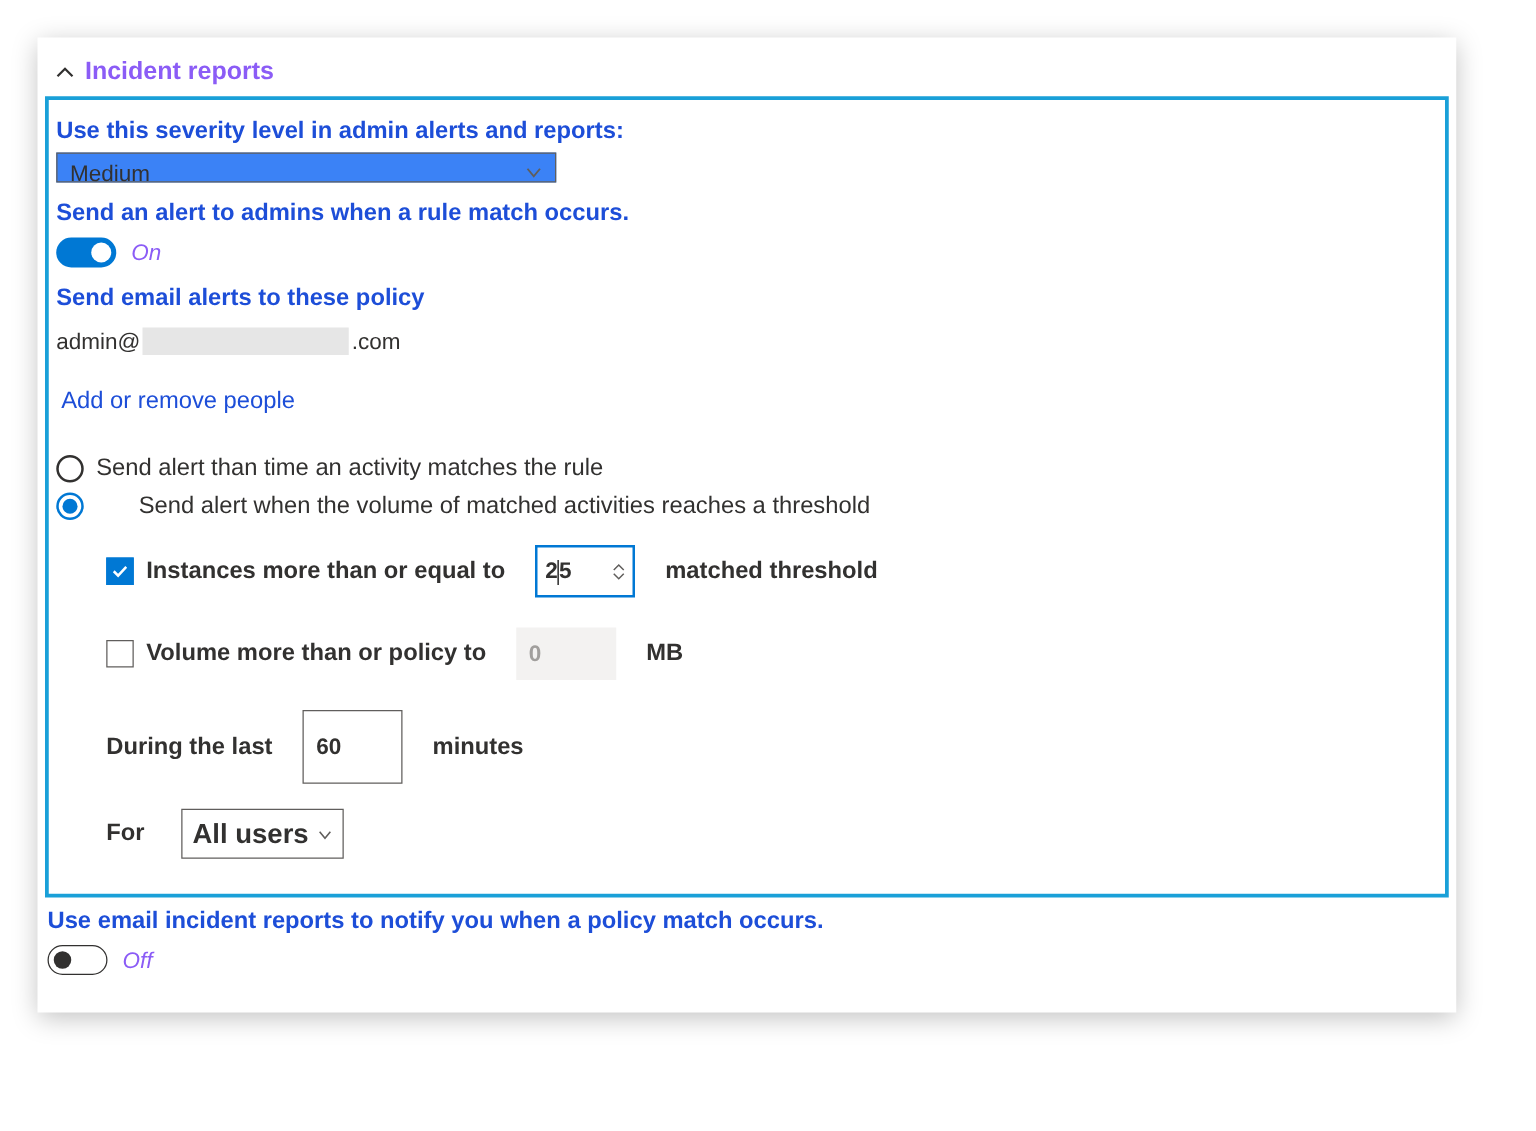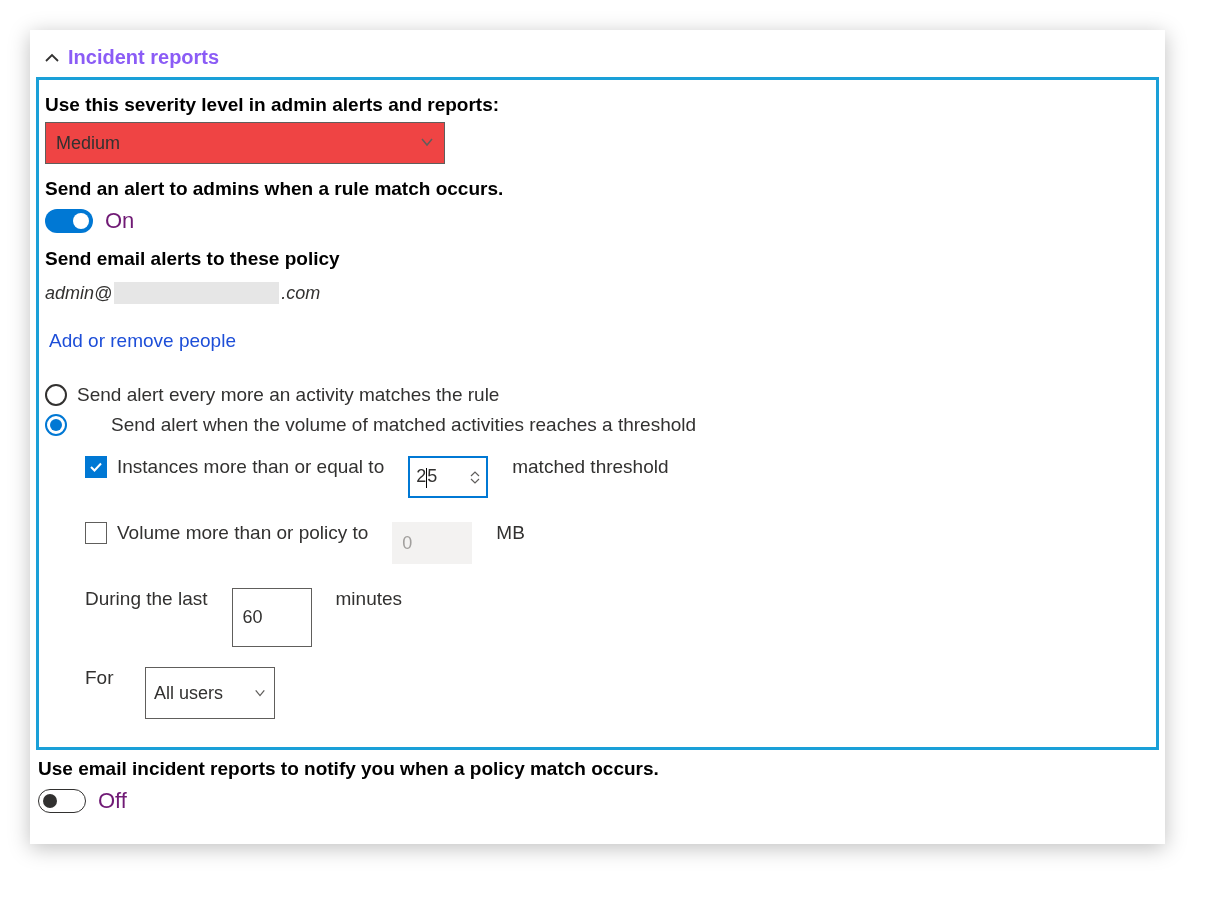--- a/index.html
+++ b/index.html
@@ -34,48 +34,47 @@
       font-size: 20px;
       color: #8b5cf6;
     }
     .highlight-box {
       margin: 0 6px;
       border: 3px solid #1aa0d8;
       padding: 10px 6px 14px 6px;
     }
     .label-text {
       font-size: 19px;
-      color: #000000;
+      color: #1d4ed8;
       margin: 4px 0;
     }
     .bold-label {
       font-weight: 600;
     }
     .dropdown {
       border: 1px solid #605e5c;
       padding: 6px 10px;
       width: 400px;
-      height: 42px;
-      display: flex;
-      align-items: center;
+      height: 24px;
+      display: flex;
       justify-content: space-between;
       font-size: 18px;
       cursor: pointer;
       margin: 6px 0 14px 0;
-      background: #ef4444;
+      background: #3b82f6;
     }
     .dropdown-small {
       border: 1px solid #605e5c;
       padding: 4px 8px;
       width: 130px;
-      height: 52px;
+      height: 40px;
       display: flex;
       align-items: center;
       justify-content: space-between;
-      font-size: 18px;
+      font-size: 22px;
       cursor: pointer;
       background: #fff;
     }
     .toggle-row {
       display: flex;
       align-items: center;
       gap: 12px;
       margin: 8px 0 14px 0;
     }
     .toggle {
@@ -106,30 +105,30 @@
       content: "";
       position: absolute;
       width: 14px;
       height: 14px;
       border-radius: 50%;
       background: #323130;
       top: 4px;
       left: 4px;
     }
     .toggle-label {
-      font-size: 22px;
-      color: #701a75;
+      font-size: 18px;
+      color: #8b5cf6;
+      font-style: italic;
     }
     .email-row {
       font-size: 18px;
       color: #323130;
       margin: 12px 0;
       display: flex;
       align-items: center;
-      font-style: italic;
     }
     .redacted {
       display: inline-block;
       width: 165px;
       height: 22px;
       background: #e6e6e6;
       margin: 0 2px;
     }
     .link {
       color: #1d4ed8;
@@ -169,23 +168,24 @@
     .radio-label {
       font-size: 19px;
       color: #323130;
     }
     .threshold-block {
       margin-left: 40px;
       margin-top: 20px;
     }
     .checkbox-row {
       display: flex;
-      align-items: flex-start;
+      align-items: center;
       gap: 10px;
       margin: 14px 0;
+      font-weight: bold;
     }
     .checkbox {
       width: 22px;
       height: 22px;
       border: 1px solid #605e5c;
       cursor: pointer;
       flex-shrink: 0;
       display: flex;
       align-items: center;
       justify-content: center;
@@ -274,21 +274,21 @@
     <div class="label-text bold-label">Send email alerts to these policy</div>
     <div class="email-row">
       <span>admin@</span>
       <span class="redacted"></span>
       <span>.com</span>
     </div>
     <span class="link">Add or remove people</span>
 
     <div class="radio-row">
       <div class="radio"></div>
-      <span class="radio-label">Send alert every more an activity matches the rule</span>
+      <span class="radio-label">Send alert than time an activity matches the rule</span>
     </div>
     <div class="radio-row" style="margin-top:8px;gap:44px;">
       <div class="radio checked"></div>
       <span class="radio-label">Send alert when the volume of matched activities reaches a threshold</span>
     </div>
 
     <div class="threshold-block">
 
       <div class="checkbox-row">
         <div class="checkbox checked">

